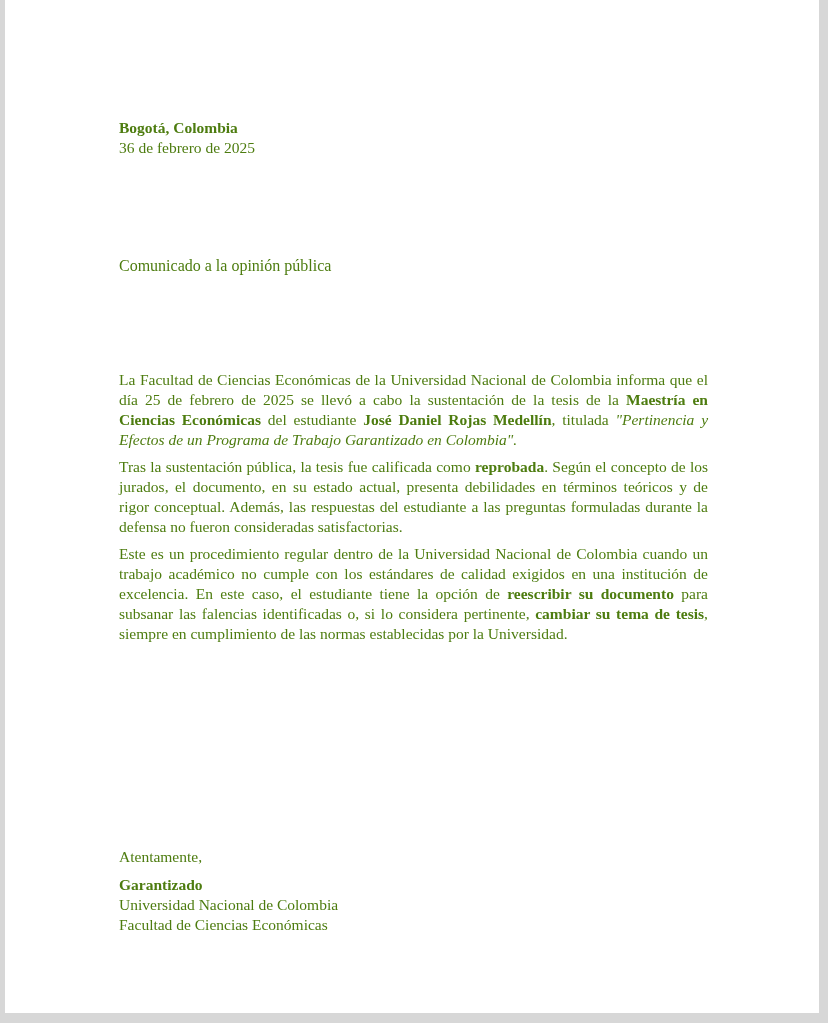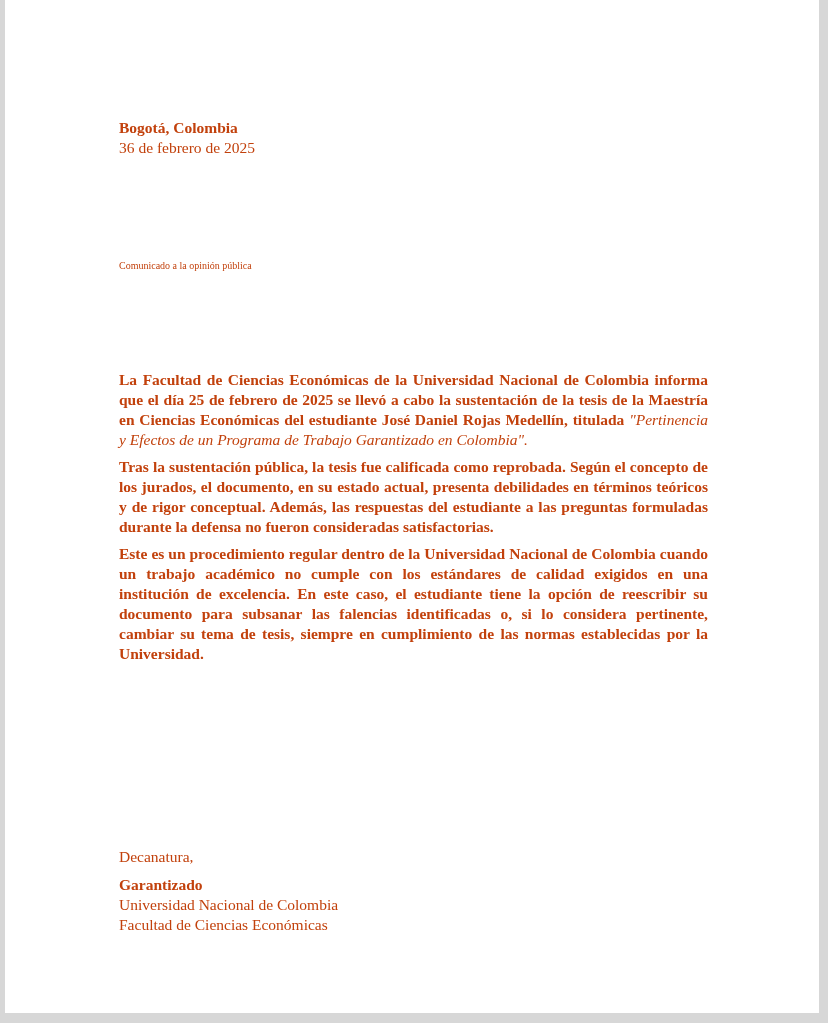--- a/index.html
+++ b/index.html
@@ -14,50 +14,50 @@
     font-family: "Liberation Serif", serif;
     overflow: hidden;
   }
   .page {
     position: absolute;
     left: 5px;
     top: 0;
     width: 814px;
     height: 1013px;
     background: #ffffff;
-    color: #c2410c;
+    color: #4d7c0f;
   }
   .letter-header {
     position: absolute;
     top: 118px;
     left: 114px;
     font-size: 15.5px;
     line-height: 20px;
   }
   .city-line { font-weight: bold; }
   .subject-line {
     position: absolute;
     top: 256px;
     left: 114px;
-    font-size: 10px;
+    font-size: 16px;
     line-height: 20px;
   }
   .body-text {
     position: absolute;
     top: 370px;
     left: 114px;
     width: 589px;
     font-size: 15.5px;
     line-height: 20px;
   }
   .body-text p {
     margin: 0 0 7px 0;
     text-align: justify;
   }
-  .seg-n { font-weight: bold; font-style: normal; }
+  .seg-n { font-weight: normal; font-style: normal; }
   .seg-b { font-weight: bold;   font-style: normal; }
   .seg-i { font-weight: normal; font-style: italic; }
   .closing {
     position: absolute;
     top: 847px;
     left: 114px;
     font-size: 15.5px;
     line-height: 20px;
   }
   .closing .salutation { margin-bottom: 8px; }
@@ -75,19 +75,19 @@
 
   <div class="subject-line">Comunicado a la opinión pública</div>
 
   <div class="body-text">
     <p><span class="seg-n">La Facultad de Ciencias Económicas de la Universidad Nacional de Colombia informa que el día 25 de febrero de 2025 se llevó a cabo la sustentación de la tesis de la </span><span class="seg-b">Maestría en Ciencias Económicas</span><span class="seg-n"> del estudiante </span><span class="seg-b">José Daniel Rojas Medellín</span><span class="seg-n">, titulada </span><span class="seg-i">"Pertinencia y Efectos de un Programa de Trabajo Garantizado en Colombia".</span></p>
     <p><span class="seg-n">Tras la sustentación pública, la tesis fue calificada como </span><span class="seg-b">reprobada</span><span class="seg-n">. Según el concepto de los jurados, el documento, en su estado actual, presenta debilidades en términos teóricos y de rigor conceptual. Además, las respuestas del estudiante a las preguntas formuladas durante la defensa no fueron consideradas satisfactorias.</span></p>
     <p><span class="seg-n">Este es un procedimiento regular dentro de la Universidad Nacional de Colombia cuando un trabajo académico no cumple con los estándares de calidad exigidos en una institución de excelencia. En este caso, el estudiante tiene la opción de </span><span class="seg-b">reescribir su documento</span><span class="seg-n"> para subsanar las falencias identificadas o, si lo considera pertinente, </span><span class="seg-b">cambiar su tema de tesis</span><span class="seg-n">, siempre en cumplimiento de las normas establecidas por la Universidad.</span></p>
   </div>
 
   <div class="closing">
-    <div class="salutation">Decanatura,</div>
+    <div class="salutation">Atentamente,</div>
     <div class="signer">Garantizado</div>
     <div class="org-line">Universidad Nacional de Colombia</div>
     <div class="org-line">Facultad de Ciencias Económicas</div>
   </div>
 
 </div>
 
 </body></html>

